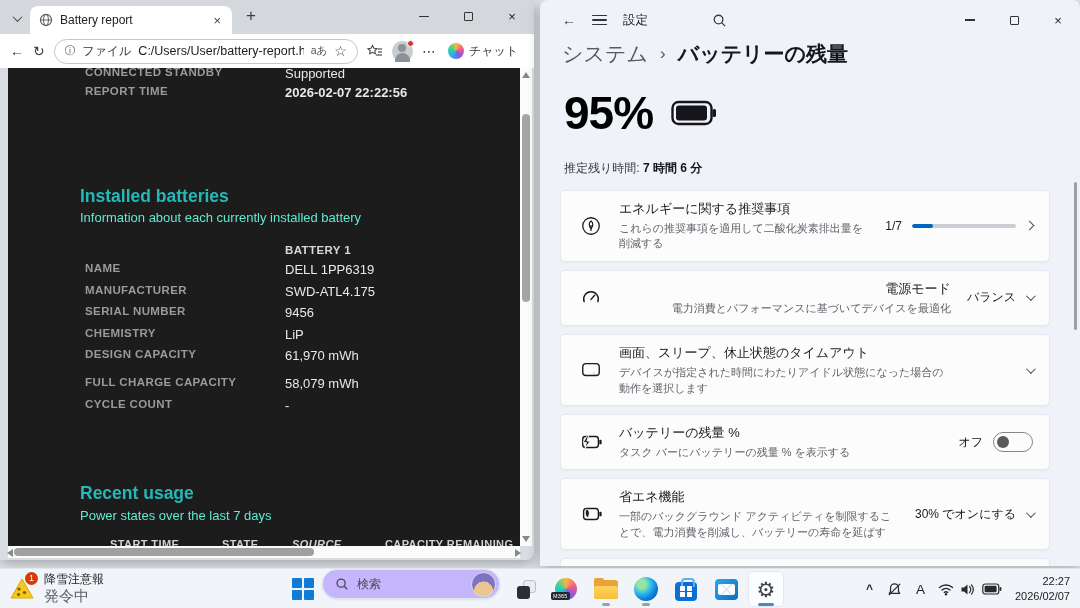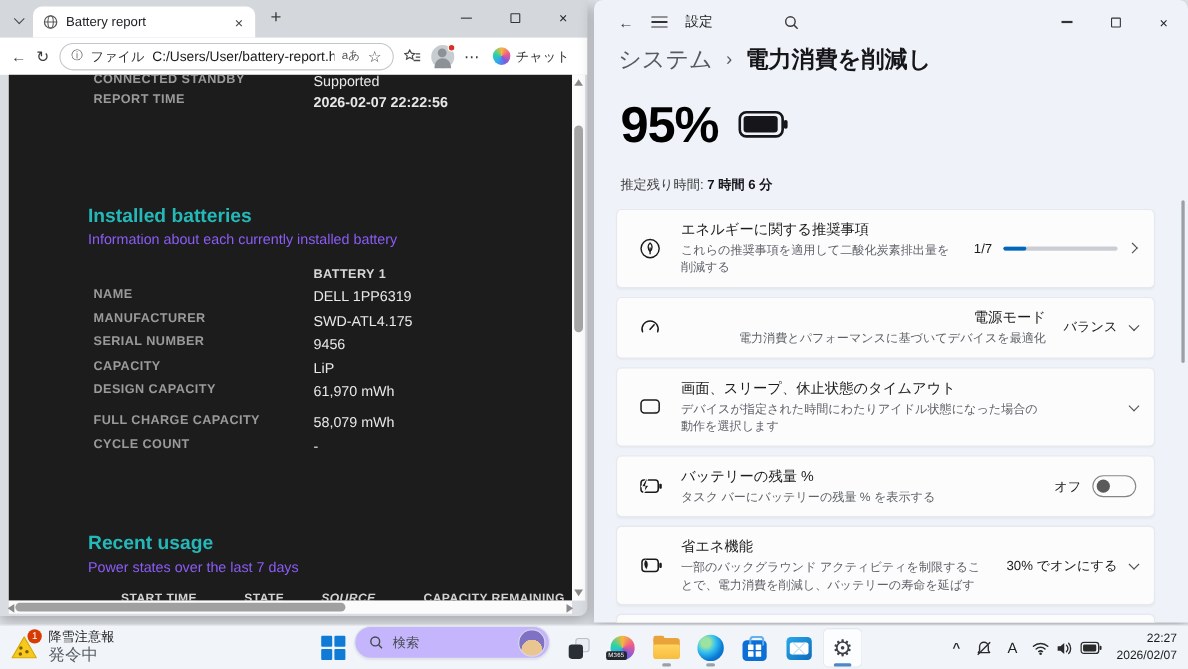--- a/index.html
+++ b/index.html
@@ -48,21 +48,21 @@
   .hscroll { position:relative; margin:0 14px 0 8px; height:12px; background:#fbfbfb; }
   .hthumb { position:absolute; left:6px; top:2px; width:300px; height:8px; background:#a0a0a0; border-radius:4px; }
   .tri.lf { left:-1px; top:3px; border-top:4px solid transparent; border-bottom:4px solid transparent; border-right:6px solid #8a8a8a; }
   .tri.rt { right:-1px; top:3px; border-top:4px solid transparent; border-bottom:4px solid transparent; border-left:6px solid #8a8a8a; }
 
   .r-row { position:absolute; height:21px; }
   .r-label { position:absolute; left:0; font-size:11.5px; font-weight:700; color:#9a9a9a; letter-spacing:.4px; white-space:nowrap; }
   .r-value { position:absolute; left:200px; font-size:13px; color:#e8e8e8; white-space:nowrap; }
   .r-value.bold { font-weight:700; font-size:13px; }
   .r-h2 { position:absolute; left:72px; font-size:17.5px; font-weight:600; color:#25b8b8; }
-  .r-sub { position:absolute; left:72px; font-size:13px; color:#8b5cf6; }
+  .r-sub { position:absolute; left:72px; font-size:13px; color:#5eead4; }
   .r-colhead { position:absolute; font-size:11px; font-weight:700; color:#d2d2d2; letter-spacing:.4px; white-space:nowrap; }
 
   
   .settings { position:absolute; left:540px; top:0; width:540px; height:566px; background:#eff3f9;
               border-radius:8px 8px 0 0; box-shadow:0 4px 14px rgba(0,0,0,.25); overflow:hidden; }
   .s-titlebar { position:relative; height:40px; display:flex; align-items:center; gap:16px; padding-left:22px; }
   .s-glyph { font-size:14px; color:#333; }
   .hamburger { display:inline-block; width:15px; }
   .hamburger i { display:block; height:1.6px; background:#333; margin:3px 0; border-radius:1px; }
   .s-applabel { font-size:12.5px; color:#1b1b1b; }
@@ -222,21 +222,21 @@
         </div>
         <div class="r-row" style="left:77px; top:215.5px; right:0;">
           <span class="r-label">MANUFACTURER</span>
           <span class="r-value">SWD-ATL4.175</span>
         </div>
         <div class="r-row" style="left:77px; top:237px; right:0;">
           <span class="r-label">SERIAL NUMBER</span>
           <span class="r-value">9456</span>
         </div>
         <div class="r-row" style="left:77px; top:258.5px; right:0;">
-          <span class="r-label">CAPACITY</span>
+          <span class="r-label">CHEMISTRY</span>
           <span class="r-value">LiP</span>
         </div>
         <div class="r-row" style="left:77px; top:280px; right:0;">
           <span class="r-label">DESIGN CAPACITY</span>
           <span class="r-value">61,970 mWh</span>
         </div>
         <div class="r-row" style="left:77px; top:308px; right:0;">
           <span class="r-label">FULL CHARGE CAPACITY</span>
           <span class="r-value">58,079 mWh</span>
         </div>
@@ -285,21 +285,21 @@
         <span class="wc-btn">
             <i class="wc-box"></i>
           </span>
         <span class="wc-btn">×</span>
       </div>
     </div>
 
     <div class="s-breadcrumb">
       <span class="s-crumb-parent">システム</span>
       <span class="s-crumb-sep">›</span>
-      <span class="s-crumb-current">電力消費を削減し</span>
+      <span class="s-crumb-current">バッテリーの残量</span>
     </div>
 
     <div class="s-hero">
       <span class="s-pct">95%</span>
       <svg class="ic" width="46" height="26" viewBox="0 0 46 26">
         <rect x="1.5" y="2" width="39" height="22" rx="6" fill="none" stroke="#16161a" stroke-width="2.4"></rect>
         <rect x="5" y="5.5" width="31" height="15" rx="3" fill="#16161a"></rect>
         <rect x="41.5" y="9" width="3.5" height="8" rx="1.6" fill="#16161a"></rect>
       </svg>
     </div>

